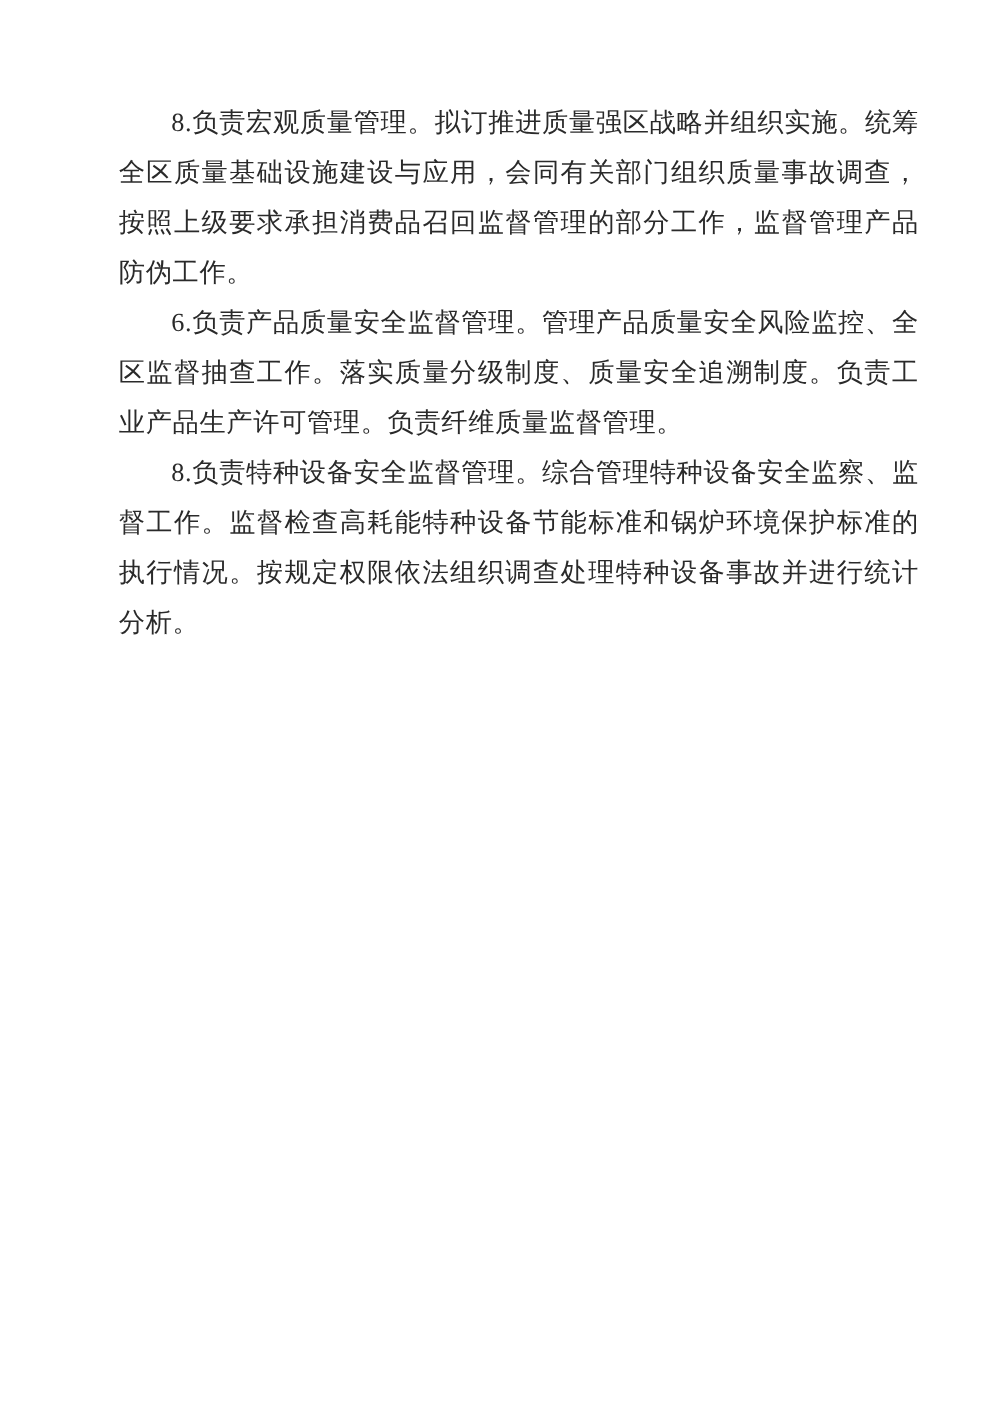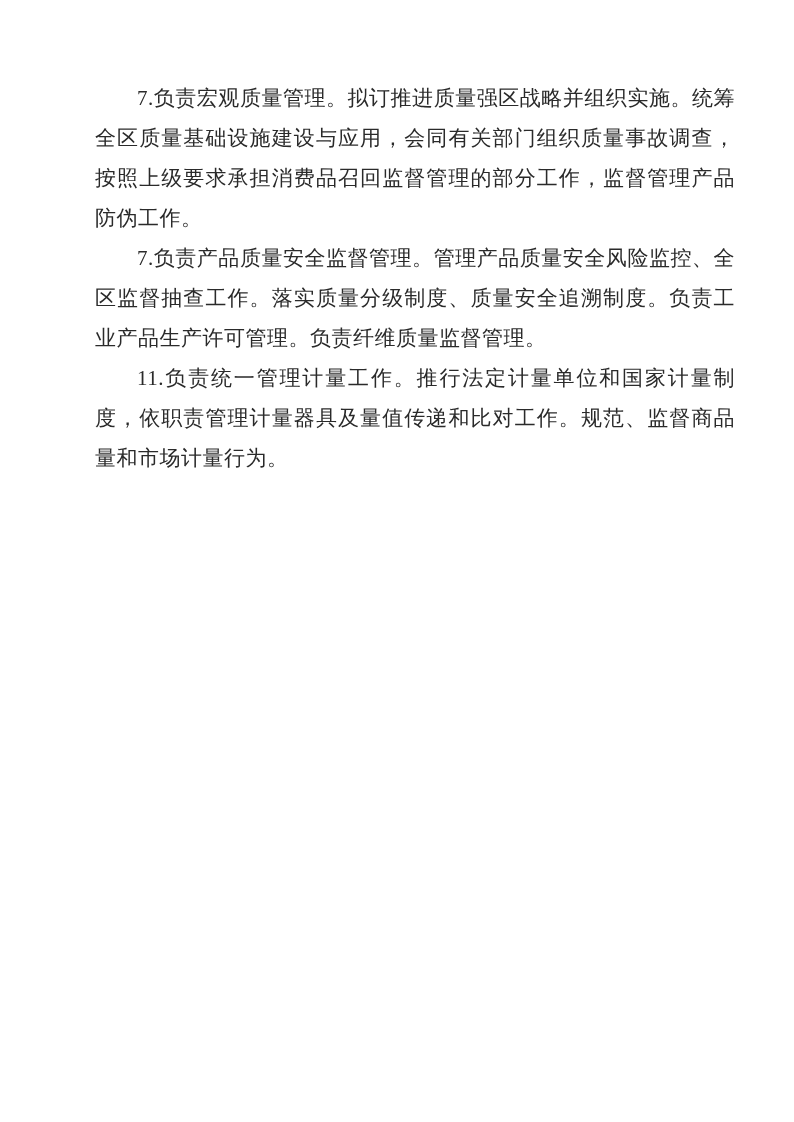--- a/index.html
+++ b/index.html
@@ -32,17 +32,17 @@
     text-justify: inter-ideograph;
     text-indent: 2em;
     word-break: break-all;
   }
 </style>
 </head>
 <body>
 
 <div class="page">
   <div class="content">
-    <p>7.负责宏观质量管理。拟订推进质量强区战略并组织实施。统筹全区质量基础设施建设与应用，会同有关部门组织质量事故调查，按照上级要求承担消费品召回监督管理的部分工作，监督管理产品防伪工作。</p>
-    <p>7.负责产品质量安全监督管理。管理产品质量安全风险监控、全区监督抽查工作。落实质量分级制度、质量安全追溯制度。负责工业产品生产许可管理。负责纤维质量监督管理。</p>
-    <p>11.负责统一管理计量工作。推行法定计量单位和国家计量制度，依职责管理计量器具及量值传递和比对工作。规范、监督商品量和市场计量行为。</p>
+    <p>8.负责宏观质量管理。拟订推进质量强区战略并组织实施。统筹全区质量基础设施建设与应用，会同有关部门组织质量事故调查，按照上级要求承担消费品召回监督管理的部分工作，监督管理产品防伪工作。</p>
+    <p>6.负责产品质量安全监督管理。管理产品质量安全风险监控、全区监督抽查工作。落实质量分级制度、质量安全追溯制度。负责工业产品生产许可管理。负责纤维质量监督管理。</p>
+    <p>8.负责特种设备安全监督管理。综合管理特种设备安全监察、监督工作。监督检查高耗能特种设备节能标准和锅炉环境保护标准的执行情况。按规定权限依法组织调查处理特种设备事故并进行统计分析。</p>
   </div>
 </div>
 
 </body></html>

